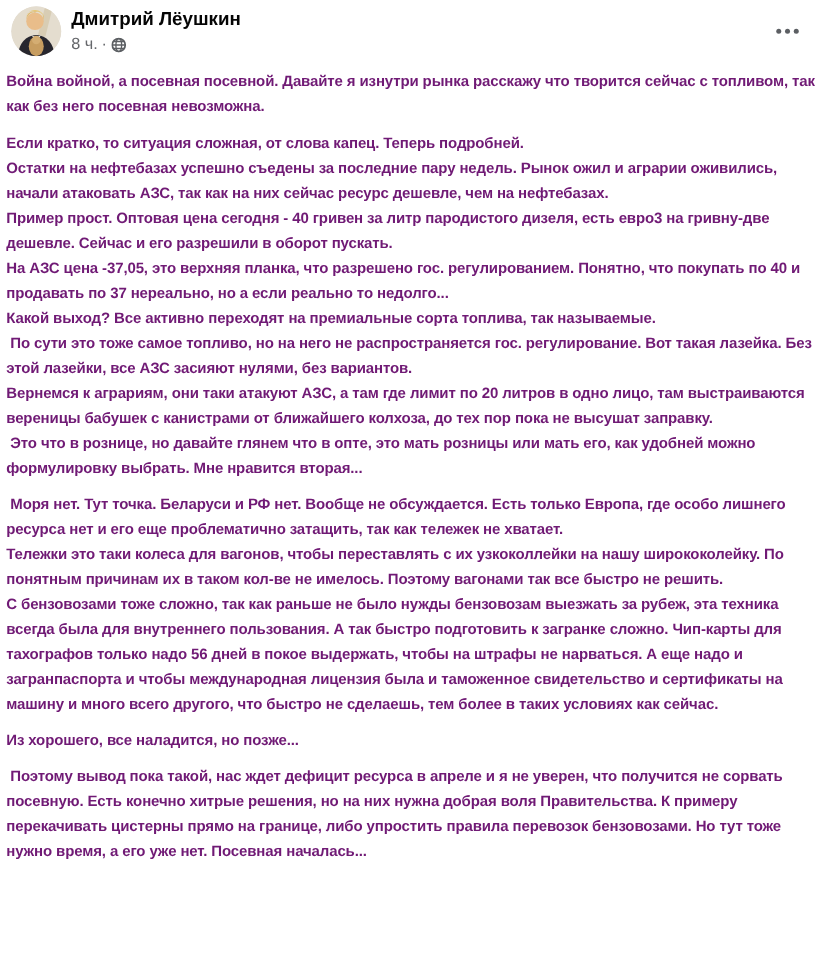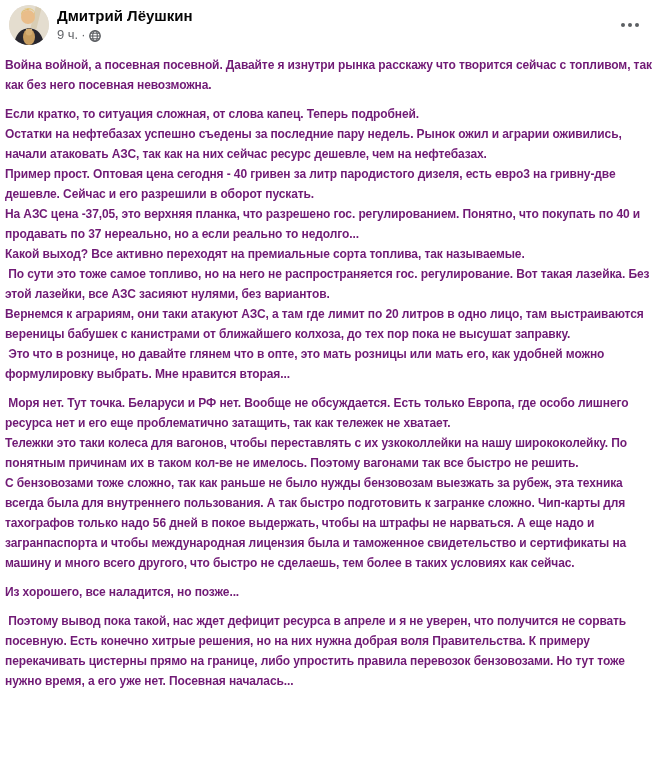--- a/index.html
+++ b/index.html
@@ -110,21 +110,21 @@
           <path d="M16 23 L20 28 L24 23 L20 25 Z" fill="#f4f2ee"></path>
           <ellipse cx="20" cy="32" rx="6" ry="8" fill="#c79d60"></ellipse>
           <circle cx="20" cy="27" r="3.4" fill="#d4ad72"></circle>
         </svg>
       </span>
     </div>
 
     <div class="header-info">
       <div class="author-name">Дмитрий Лёушкин</div>
       <div class="meta-row">
-        <span class="timestamp">9 ч.</span>
+        <span class="timestamp">8 ч.</span>
         <span class="meta-sep">·</span>
         <span class="globe-icon">
           <svg width="12" height="12" viewBox="0 0 12 12">
             <circle cx="6" cy="6" r="5.2" fill="none" stroke="#5c5f63" stroke-width="1.4"></circle>
             <ellipse cx="6" cy="6" rx="2.3" ry="5.2" fill="none" stroke="#5c5f63" stroke-width="1.1"></ellipse>
             <line x1="0.8" y1="6" x2="11.2" y2="6" stroke="#5c5f63" stroke-width="1.1"></line>
             <line x1="1.3" y1="3.2" x2="10.7" y2="3.2" stroke="#5c5f63" stroke-width="1.1"></line>
             <line x1="1.3" y1="8.8" x2="10.7" y2="8.8" stroke="#5c5f63" stroke-width="1.1"></line>
           </svg>
         </span>

